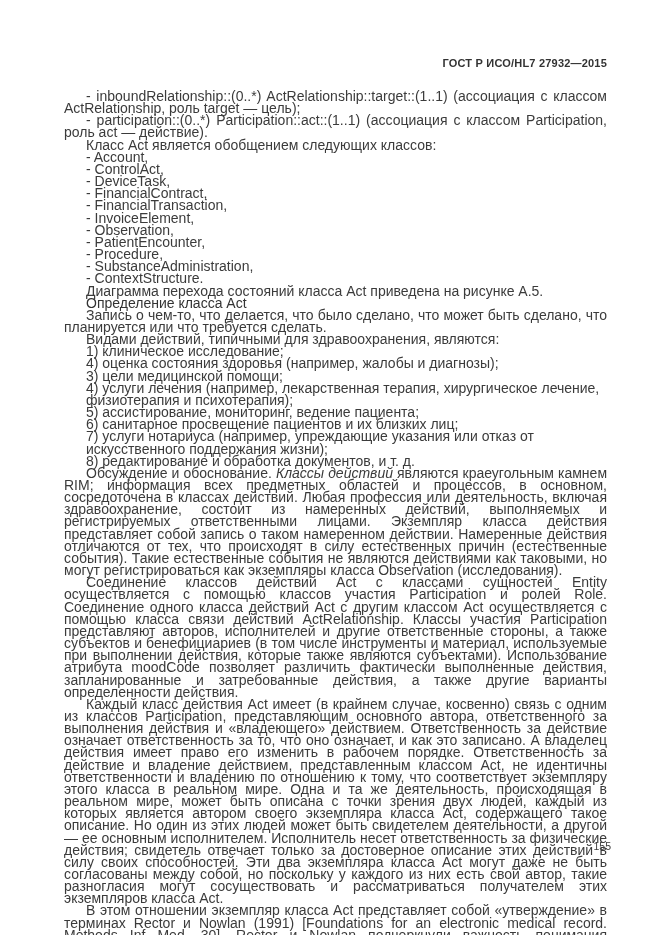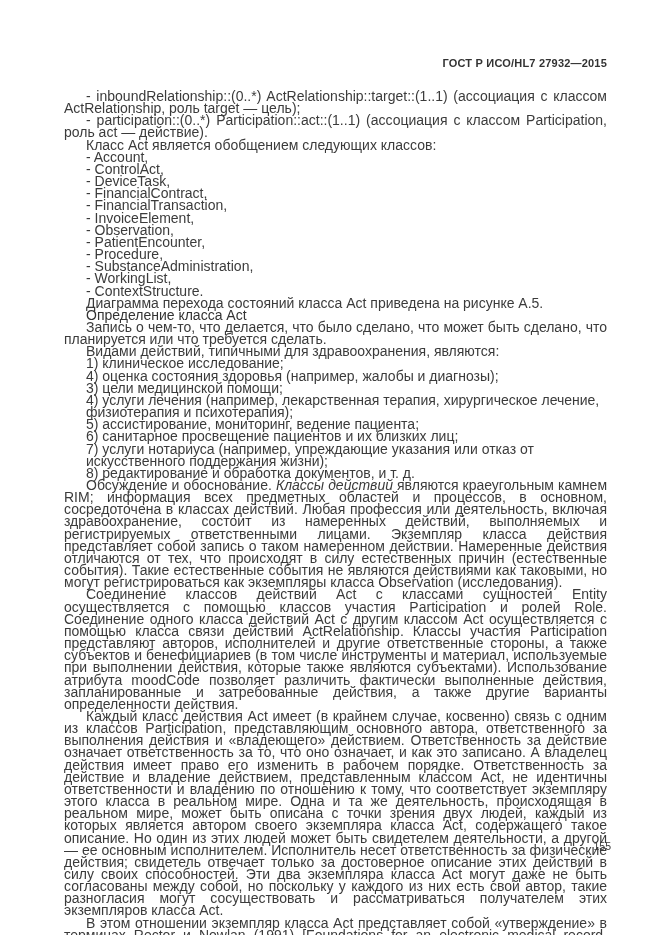--- a/index.html
+++ b/index.html
@@ -75,21 +75,20 @@
         <div class="line-item">- Account,</div>
         <div class="line-item">- ControlAct,</div>
         <div class="line-item">- DeviceTask,</div>
         <div class="line-item">- FinancialContract,</div>
         <div class="line-item">- FinancialTransaction,</div>
         <div class="line-item">- InvoiceElement,</div>
         <div class="line-item">- Observation,</div>
         <div class="line-item">- PatientEncounter,</div>
         <div class="line-item">- Procedure,</div>
         <div class="line-item">- SubstanceAdministration,</div>
-        <div class="line-item">- WorkingList,</div>
         <div class="line-item">- ContextStructure.</div>
       </div>
 
     <p class="para">Диаграмма перехода состояний класса Act приведена на рисунке А.5.</p>
 
     <div class="section-heading">Определение класса Act</div>
 
     <p class="para">Запись о чем-то, что делается, что было сделано, что может быть сделано, что планируется или что требуется сделать.</p>
 
     <p class="para">Видами действий, типичными для здравоохранения, являются:</p>

